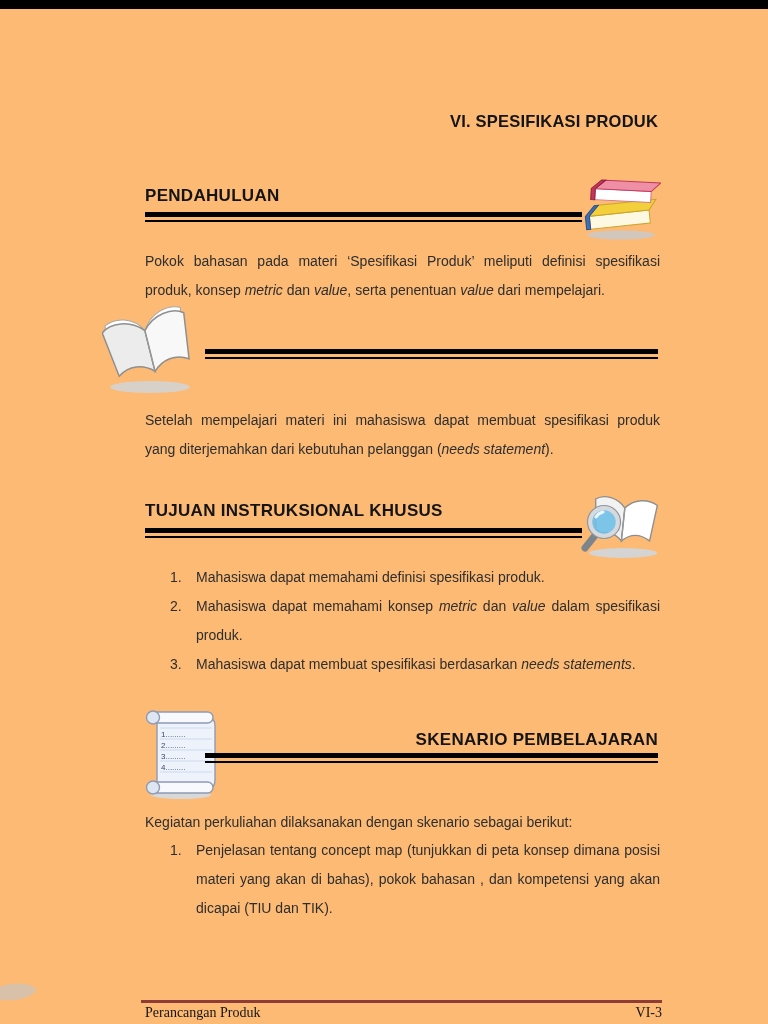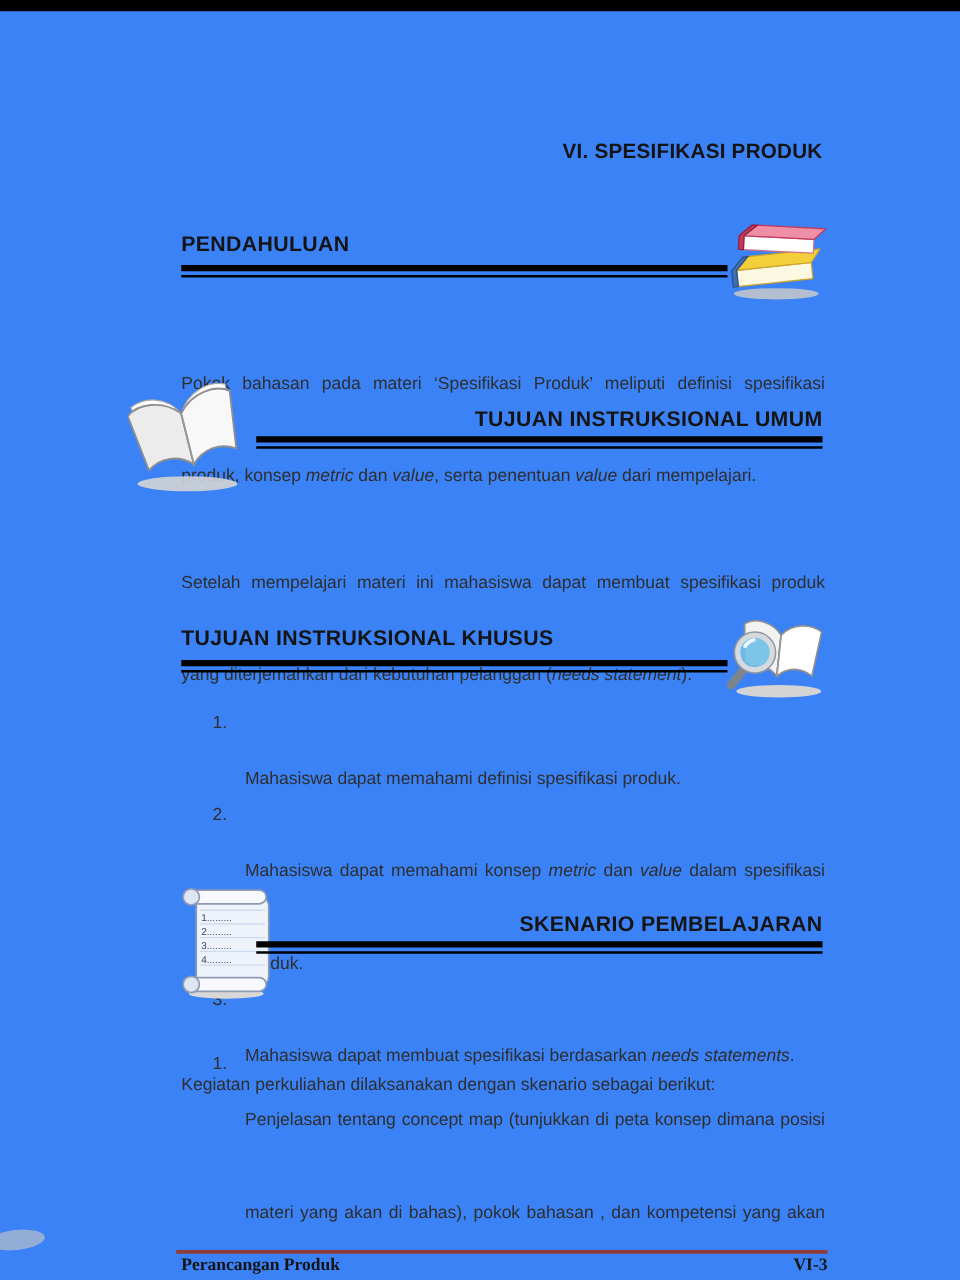--- a/index.html
+++ b/index.html
@@ -2,21 +2,21 @@
 <html><head>
 <meta charset="utf-8">
 <style>
   html, body { margin: 0; padding: 0; }
   body {
     width: 768px; height: 1024px;
     background: #ffffff;
     font-family: "Liberation Sans", sans-serif;
     color: #2e2e2e;
   }
-  .page { position: relative; width: 768px; height: 1024px; background: #3b82f6; overflow: hidden; }
+  .page { position: relative; width: 768px; height: 1024px; background: #fdba74; overflow: hidden; }
   .abs { position: absolute; }
 
   .top-edge { left: 0; top: 0; width: 768px; height: 9px; background: #000; }
 
   .doc-title {
     left: 145px; top: 112px; width: 513px;
     text-align: right; font-size: 16.5px; font-weight: bold;
     color: #141414; letter-spacing: .2px; margin: 0;
   }
 
@@ -26,38 +26,38 @@
   }
   .head-right { width: 513px; text-align: right; }
 
   .rule {
     border-top: 5px solid #000;
     border-bottom: 2px solid #000;
     height: 10px; box-sizing: border-box;
   }
 
   .para { width: 515px; font-size: 14px; line-height: 29px; }
-  .line { text-align: justify; text-align-last: justify; margin-top: 45px; -moz-text-align-last: justify; }
+  .line { text-align: justify; text-align-last: justify; -moz-text-align-last: justify; }
   .line.last { text-align: left; text-align-last: auto; -moz-text-align-last: auto; }
   .it { font-style: italic; }
 
   .list { width: 490px; font-size: 14px; line-height: 29px; }
   .li { display: flex; }
   .li .num { flex: 0 0 26px; }
   .li .li-body { flex: 1; min-width: 0; }
 
   .icon { display: block; }
   .icon svg { display: block; }
 
   .footer-rule { left: 141px; top: 1000px; width: 521px; height: 3px; background: #8f3b36; }
   .footer {
     left: 145px; top: 1005px; width: 517px;
     display: flex; justify-content: space-between;
     font-family: "Liberation Serif", serif; font-size: 14px;
-    font-weight: 700; color: #141414;
+    font-weight: 400; color: #141414;
   }
 
   .artifact {
     left: -10px; top: 984px; width: 46px; height: 16px;
     background: #c4c4c4; border-radius: 50%;
     transform: rotate(-6deg); opacity: .65;
   }
 </style>
 </head>
 <body>
@@ -98,21 +98,20 @@
       <g transform="rotate(-14 48 45)">
         <path d="M48 24 C58 8 76 4 88 10 L84 28 C70 22 56 27 48 39 Z" fill="#ffffff" stroke="#a8a8a8" stroke-width="1"></path>
         <path d="M48 24 C40 8 22 4 10 10 L14 28 C28 22 40 27 48 39 Z" fill="#ffffff" stroke="#a8a8a8" stroke-width="1"></path>
         <path d="M48 24 C36 10 16 8 6 16 L12 62 C24 54 38 56 48 66 Z" fill="#ececec" stroke="#8f8f8f" stroke-width="1.5"></path>
         <path d="M48 24 C60 10 80 8 90 16 L84 62 C72 54 58 56 48 66 Z" fill="#f8f8f8" stroke="#8f8f8f" stroke-width="1.5"></path>
         <line x1="48" y1="24" x2="48" y2="66" stroke="#9a9a9a" stroke-width="1"></line>
       </g>
     </svg>
   </span>
 
-  <h2 class="abs sec-heading head-right" style="left:145px; top:326px;">TUJUAN INSTRUKSIONAL UMUM</h2>
   <div class="abs rule" style="left:205px; top:349px; width:453px;"></div>
 
   <div class="abs para" style="left:145px; top:406px;">
     <div class="line">Setelah mempelajari materi ini mahasiswa dapat membuat spesifikasi produk</div>
     <div class="line last"><span>yang diterjemahkan dari kebutuhan pelanggan (</span><span class="it">needs statement</span><span>).</span></div>
   </div>
 
   <h2 class="abs sec-heading" style="left:145px; top:501px;">TUJUAN INSTRUKSIONAL KHUSUS</h2>
   <div class="abs rule" style="left:145px; top:528px; width:437px;"></div>
 

